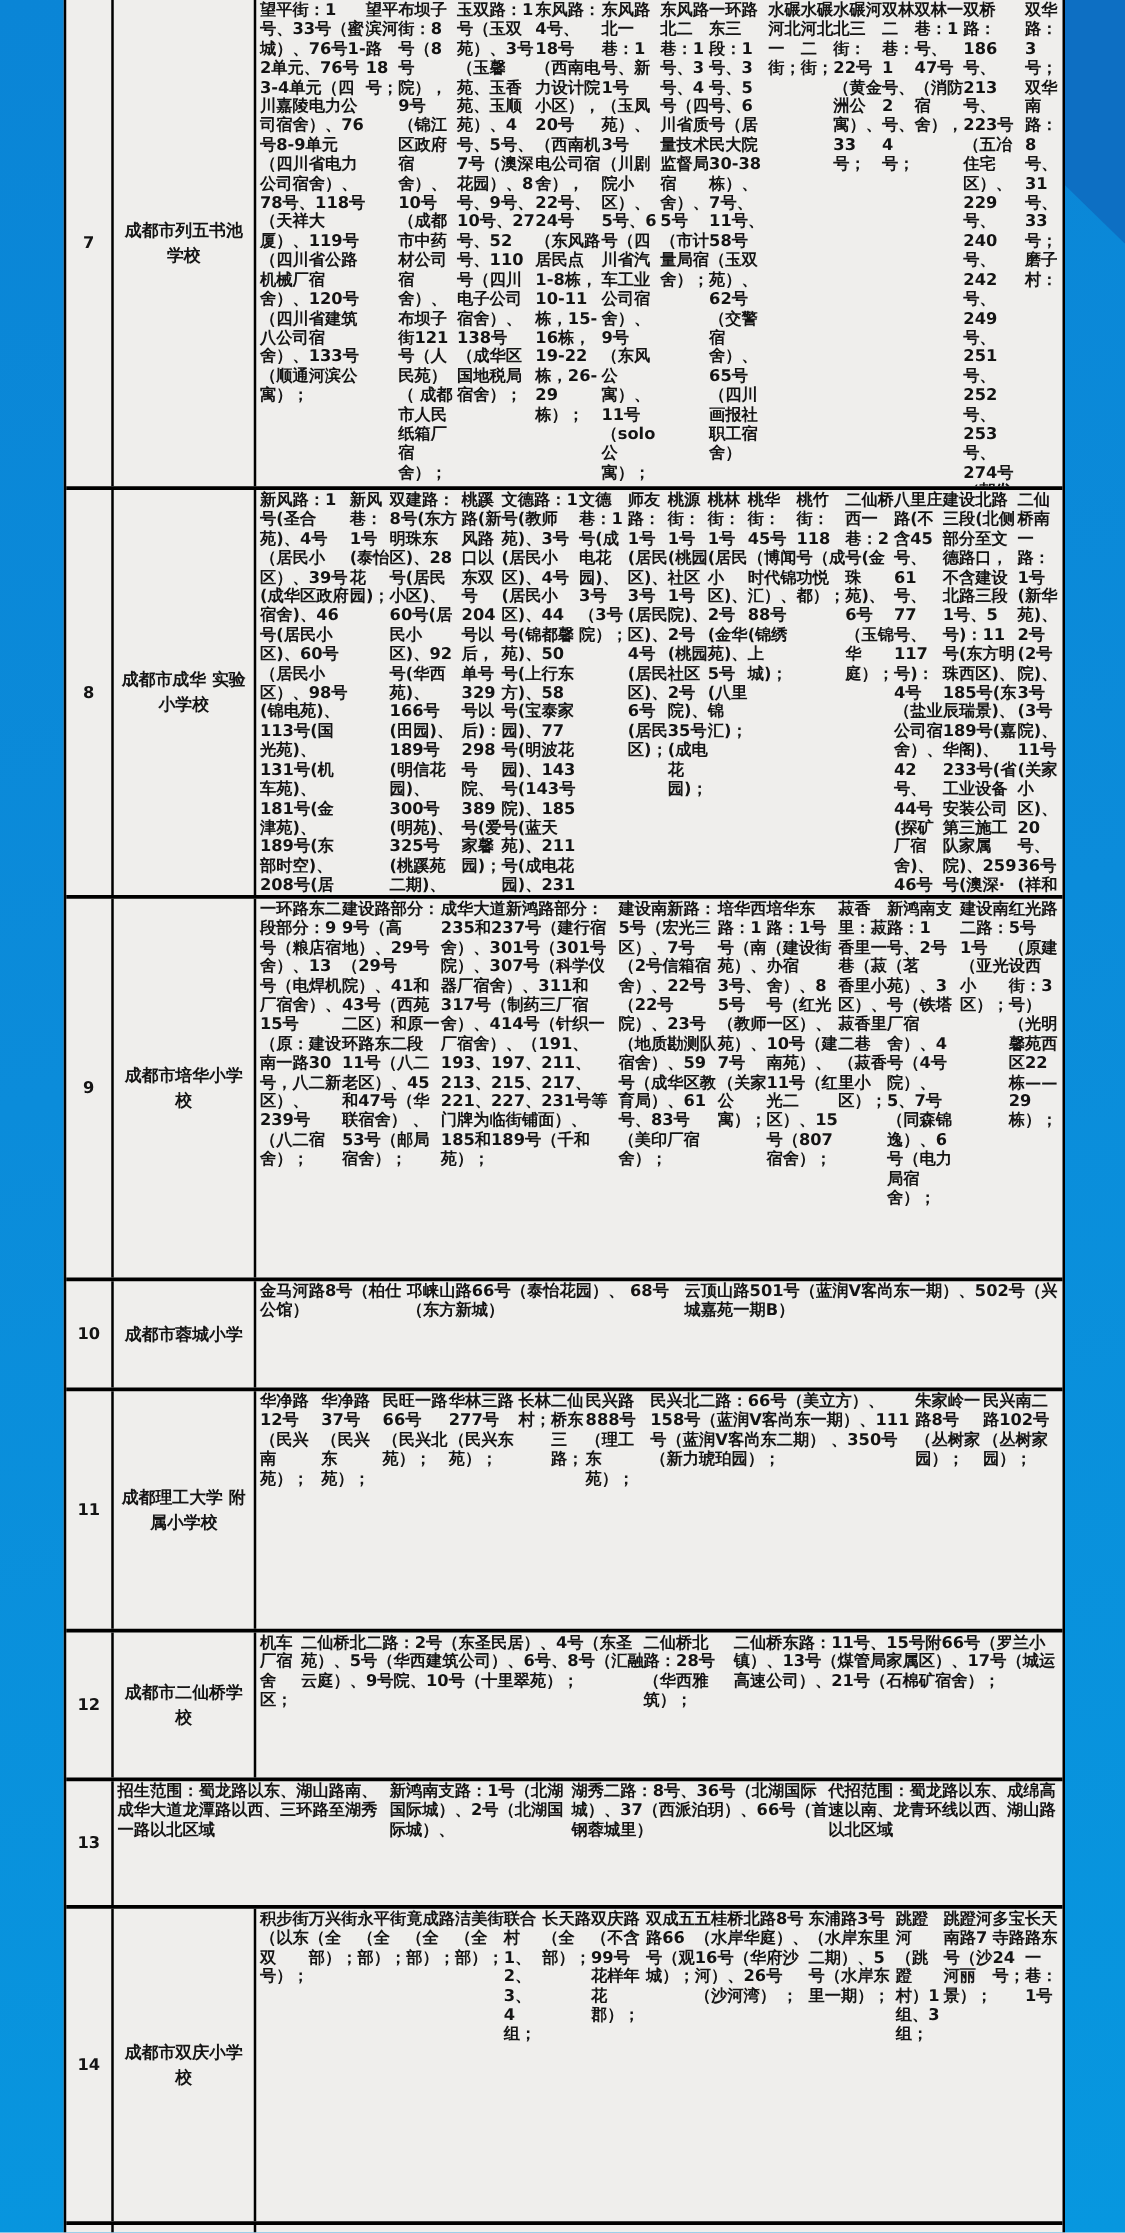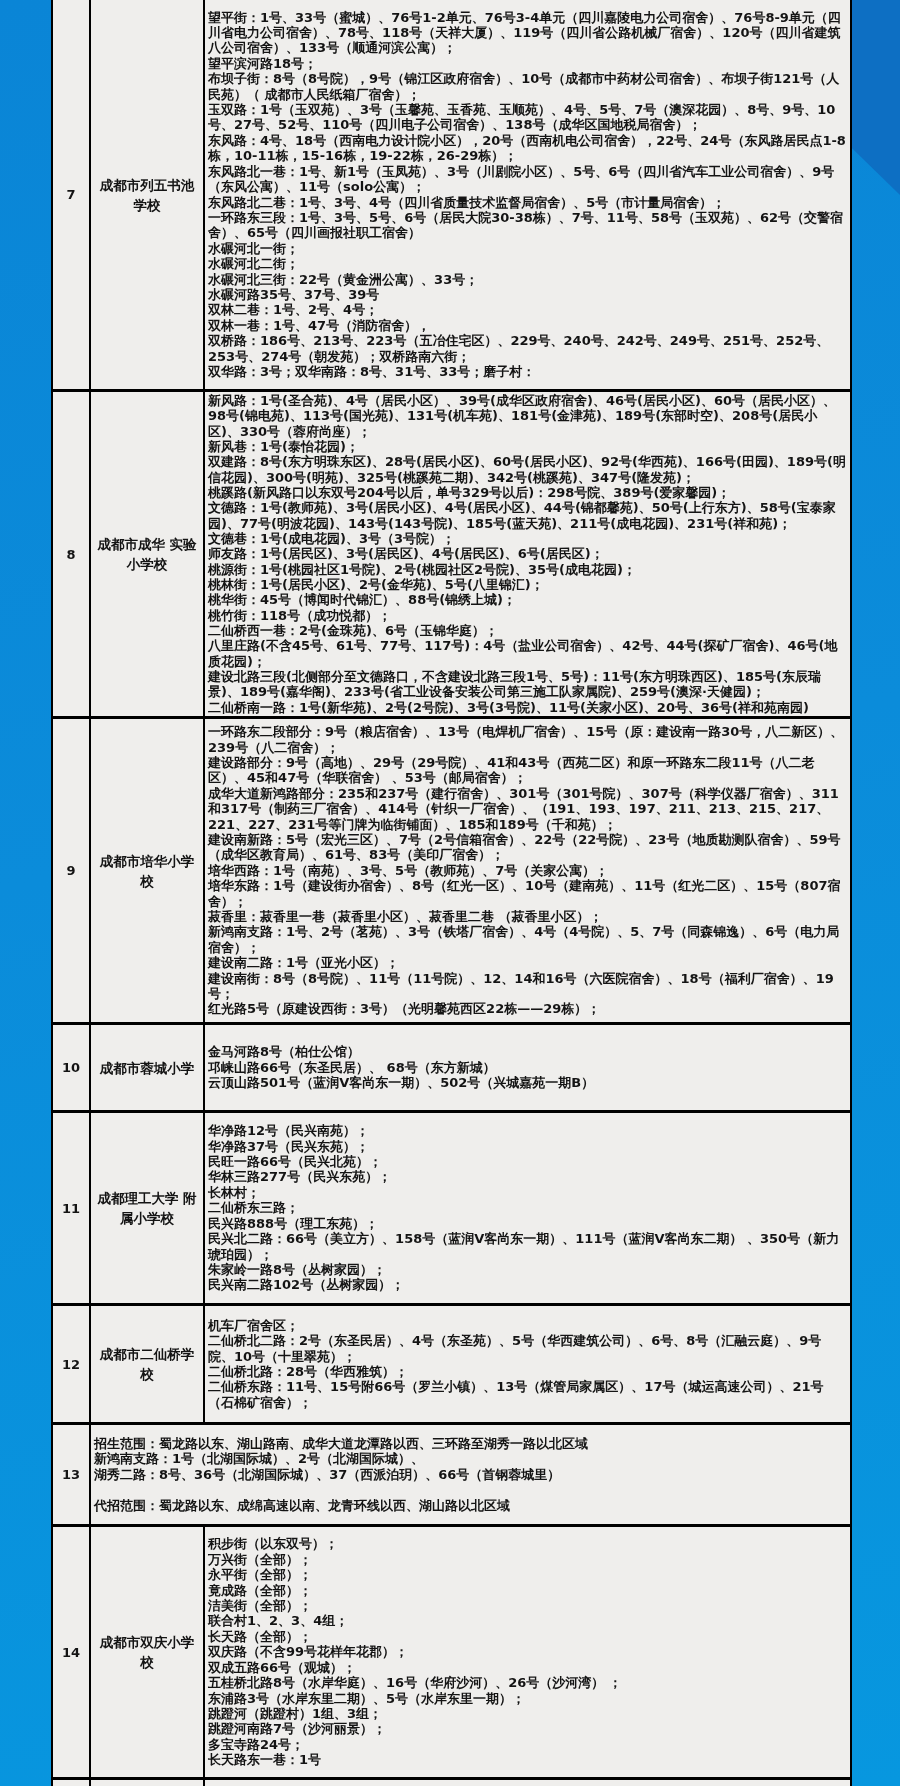--- a/index.html
+++ b/index.html
@@ -46,21 +46,21 @@
     flex: 0 0 114px;
     border-right: 2px solid #000;
     display: flex; align-items: center; justify-content: center;
     text-align: center;
     font-size: 13.5px; font-weight: 700; color: #141414;
     line-height: 20px;
     padding: 0 3px;
   }
   .cell-addr {
     flex: 1 1 auto;
-    display: flex; flex-direction: column; justify-content: center;
+    display: flex; flex-direction: row; justify-content: center;
     padding: 1px 4px 1px 3px;
     font-size: 13px; font-weight: 700; color: #141414;
     line-height: 15.4px;
     overflow: hidden;
   }
   .cell-addr p { min-height: 15.4px; }
 </style>
 </head>
 <body>
 
@@ -76,21 +76,20 @@
         <p>望平滨河路18号；</p>
         <p>布坝子街：8号（8号院），9号（锦江区政府宿舍）、10号（成都市中药材公司宿舍）、布坝子街121号（人民苑）（ 成都市人民纸箱厂宿舍）；</p>
         <p>玉双路：1号（玉双苑）、3号（玉馨苑、玉香苑、玉顺苑）、4号、5号、7号（澳深花园）、8号、9号、10号、27号、52号、110号（四川电子公司宿舍）、138号（成华区国地税局宿舍）；</p>
         <p>东风路：4号、18号（西南电力设计院小区），20号（西南机电公司宿舍），22号、24号（东风路居民点1-8栋，10-11栋，15-16栋，19-22栋，26-29栋）；</p>
         <p>东风路北一巷：1号、新1号（玉凤苑）、3号（川剧院小区）、5号、6号（四川省汽车工业公司宿舍）、9号（东风公寓）、11号（solo公寓）；</p>
         <p>东风路北二巷：1号、3号、4号（四川省质量技术监督局宿舍）、5号（市计量局宿舍）；</p>
         <p>一环路东三段：1号、3号、5号、6号（居民大院30-38栋）、7号、11号、58号（玉双苑）、62号（交警宿舍）、65号（四川画报社职工宿舍）</p>
         <p>水碾河北一街；</p>
         <p>水碾河北二街；</p>
         <p>水碾河北三街：22号（黄金洲公寓）、33号；</p>
-        <p>水碾河路35号、37号、39号</p>
         <p>双林二巷：1号、2号、4号；</p>
         <p>双林一巷：1号、47号（消防宿舍），</p>
         <p>双桥路：186号、213号、223号（五冶住宅区）、229号、240号、242号、249号、251号、252号、253号、274号（朝发苑）；双桥路南六街；</p>
         <p>双华路：3号；双华南路：8号、31号、33号；磨子村：</p>
       </div>
   </div>
 
   <div class="row r8">
     <div class="cell-no">8</div>
     <div class="cell-school">成都市成华 实验小学校</div>
@@ -119,31 +118,30 @@
     <div class="cell-addr">
         <p>一环路东二段部分：9号（粮店宿舍）、13号（电焊机厂宿舍）、15号（原：建设南一路30号，八二新区）、239号（八二宿舍）；</p>
         <p>建设路部分：9号（高地）、29号（29号院）、41和43号（西苑二区）和原一环路东二段11号（八二老区）、45和47号（华联宿舍） 、53号（邮局宿舍）；</p>
         <p>成华大道新鸿路部分：235和237号（建行宿舍）、301号（301号院）、307号（科学仪器厂宿舍）、311和317号（制药三厂宿舍）、414号（针织一厂宿舍）、（191、193、197、211、213、215、217、221、227、231号等门牌为临街铺面）、185和189号（千和苑）；</p>
         <p>建设南新路：5号（宏光三区）、7号（2号信箱宿舍）、22号（22号院）、23号（地质勘测队宿舍）、59号（成华区教育局）、61号、83号（美印厂宿舍）；</p>
         <p>培华西路：1号（南苑）、3号、5号（教师苑）、7号（关家公寓）；</p>
         <p>培华东路：1号（建设街办宿舍）、8号（红光一区）、10号（建南苑）、11号（红光二区）、15号（807宿舍）；</p>
         <p>菽香里：菽香里一巷（菽香里小区）、菽香里二巷 （菽香里小区）；</p>
         <p>新鸿南支路：1号、2号（茗苑）、3号（铁塔厂宿舍）、4号（4号院）、5、7号（同森锦逸）、6号（电力局宿舍）；</p>
         <p>建设南二路：1号（亚光小区）；</p>
-        <p>建设南街：8号（8号院）、11号（11号院）、12、14和16号（六医院宿舍）、18号（福利厂宿舍）、19号；</p>
         <p>红光路5号（原建设西街：3号）（光明馨苑西区22栋——29栋）；</p>
       </div>
   </div>
 
   <div class="row r10">
     <div class="cell-no">10</div>
     <div class="cell-school">成都市蓉城小学</div>
     <div class="cell-addr">
         <p>金马河路8号（柏仕公馆）</p>
-        <p>邛崃山路66号（东圣民居）、 68号（东方新城）</p>
+        <p>邛崃山路66号（泰怡花园）、 68号（东方新城）</p>
         <p>云顶山路501号（蓝润V客尚东一期）、502号（兴城嘉苑一期B）</p>
       </div>
   </div>
 
   <div class="row r11">
     <div class="cell-no">11</div>
     <div class="cell-school">成都理工大学 附属小学校</div>
     <div class="cell-addr">
         <p>华净路12号（民兴南苑）；</p>
         <p>华净路37号（民兴东苑）；</p>

